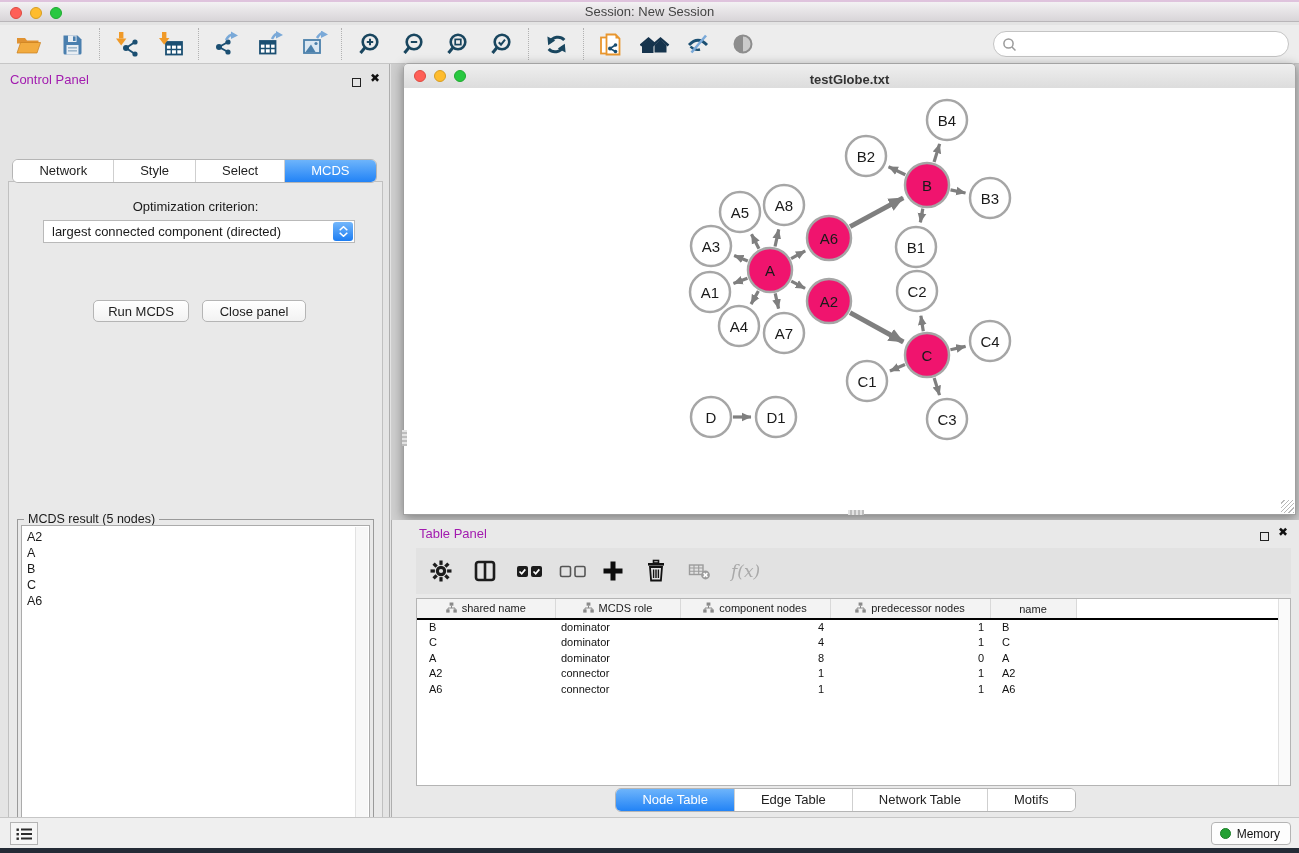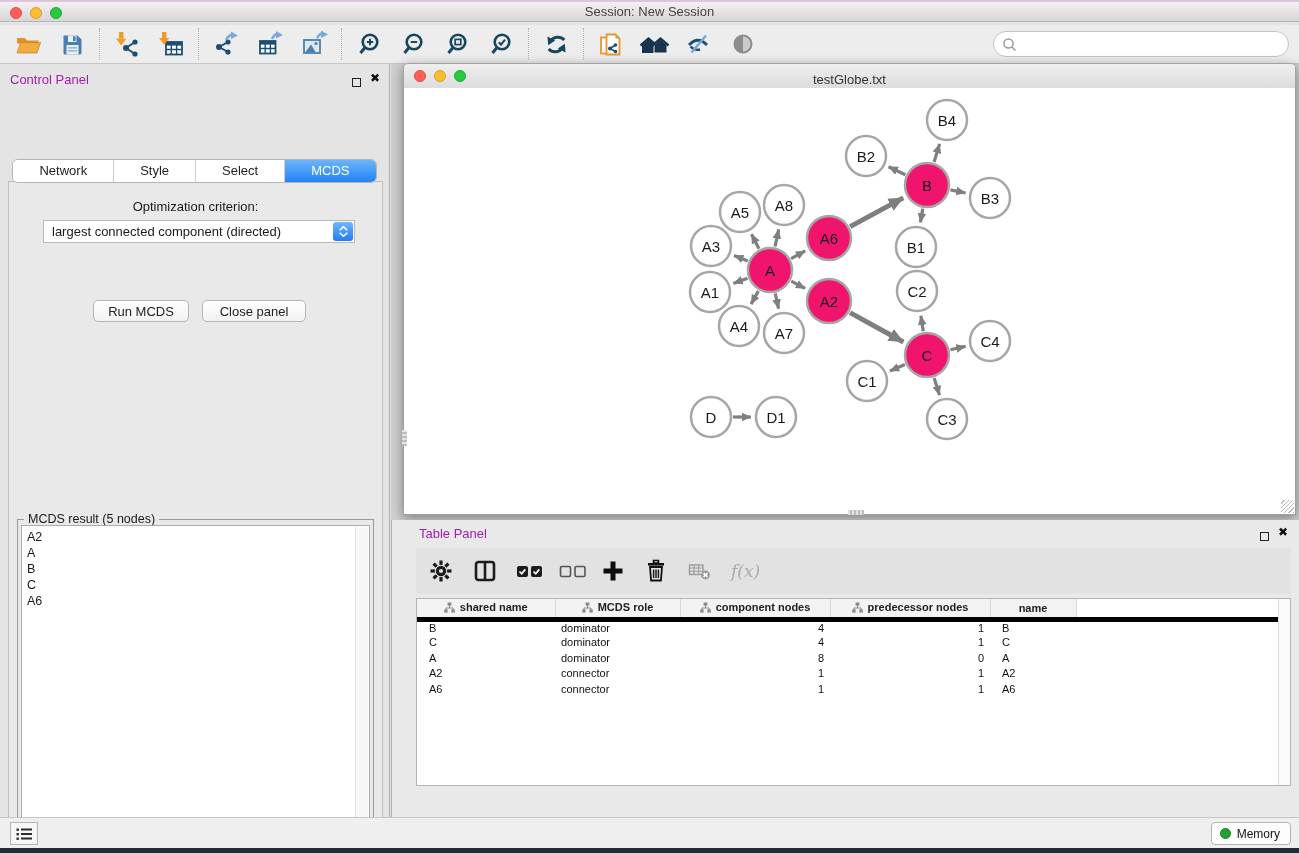--- a/index.html
+++ b/index.html
@@ -89,21 +89,21 @@
   
   .net-backdrop { position:absolute; left:391px; top:64px; width:908px; height:456px; background:#cfcfcf; }
   .net-window {
     position:absolute; left:403px; top:63px; width:893px; height:452px;
     border-radius:5px 5px 0 0; box-shadow:0 3px 12px rgba(0,0,0,.4); background:#fff;
   }
   .net-titlebar {
     position:absolute; left:0; top:0; right:0; height:33px;
     background:linear-gradient(#efefef,#d7d7d7);
     border:1px solid #a3a3a3; border-bottom:1px solid #9f9f9f;
-    border-radius:5px 5px 0 0; display:flex; align-items:center;
+    border-radius:5px 5px 0 0; display:flex; align-items:center;font-weight:bold;
   }
   .net-titlebar .lights { top:6px; }
   .net-title { flex:1; text-align:center; font-size:13px; color:#333; }
   .net-content {
     position:absolute; left:0; top:25px; right:0; bottom:0;
     background:#fff; border:1px solid #9f9f9f; border-top:none;
   }
   .resize-grip {
     position:absolute; right:1px; bottom:1px; width:13px; height:13px;
     background:repeating-linear-gradient(135deg, transparent 0 2px, #b9b9b9 2px 3px);
@@ -120,22 +120,22 @@
     background:#e2e2e2; display:flex; align-items:center; gap:9px; padding-left:14px;
   }
   .tp-icon { width:34px; height:30px; display:flex; align-items:center; justify-content:flex-start; }
   .fx-label { font-family:"DejaVu Serif", serif; font-style:italic; font-size:17px; color:#a9a9a9; }
   .tp-tablewrap {
     position:absolute; left:24px; top:78px; right:8px; height:188px;
     background:#fff; border:1px solid #b4b4b4; overflow:hidden;
   }
   table.data { border-collapse:collapse; width:100%; table-layout:fixed; font-size:11px; }
   table.data th {
-    height:20px; background:#f3f3f3; font-weight:bold; color:#222;
-    border-right:1px solid #d9d9d9; border-bottom:5px solid #000000;
+    height:20px; background:#f3f3f3; font-weight:normal; color:#222;
+    border-right:1px solid #d9d9d9; border-bottom:2px solid #000000;
     text-align:center; vertical-align:middle; white-space:nowrap; overflow:hidden;
   }
   table.data th.filler { background:#fff; border-right:none; }
   table.data th .th-inner { display:inline-flex; align-items:center; gap:5px; }
   table.data td { height:15.5px; padding:0 6px; white-space:nowrap; overflow:hidden; color:#111; }
   table.data td.num { text-align:right; padding-right:6px; }
   table.data td.first { padding-left:12px; }
   table.data td.namecol { padding-left:12px; }
   .tp-scroll { position:absolute; right:0; top:0; bottom:0; width:12px; background:#fafafa; border-left:1px solid #e0e0e0; }
   .tp-tabs { position:absolute; left:0; right:0; top:268px; text-align:center; }
@@ -660,20 +660,28 @@
             <td class="num">1</td>
             <td class="num">1</td>
             <td class="namecol">A6</td>
             <td></td>
           </tr>
         </tbody>
     </table>
     <div class="tp-scroll"></div>
   </div>
 
+  <div class="tp-tabs">
+    <div class="seg-group" id="tp-tabs">
+        <span class="seg-tab active">Node Table</span>
+        <span class="seg-tab">Edge Table</span>
+        <span class="seg-tab">Network Table</span>
+        <span class="seg-tab">Motifs</span>
+      </div>
+  </div>
 </div>
 
 <div class="statusbar">
   <div class="sb-left-btn">
     <svg width="17" height="14" viewBox="0 0 17 14">
       <g stroke="#2b2b2b" stroke-width="2">
           <path d="M5 2.5 h11 M5 7 h11 M5 11.5 h11"></path>
         </g>
       <g fill="#2b2b2b">
           <rect x="0.5" y="1.5" width="2.4" height="2.4"></rect>

